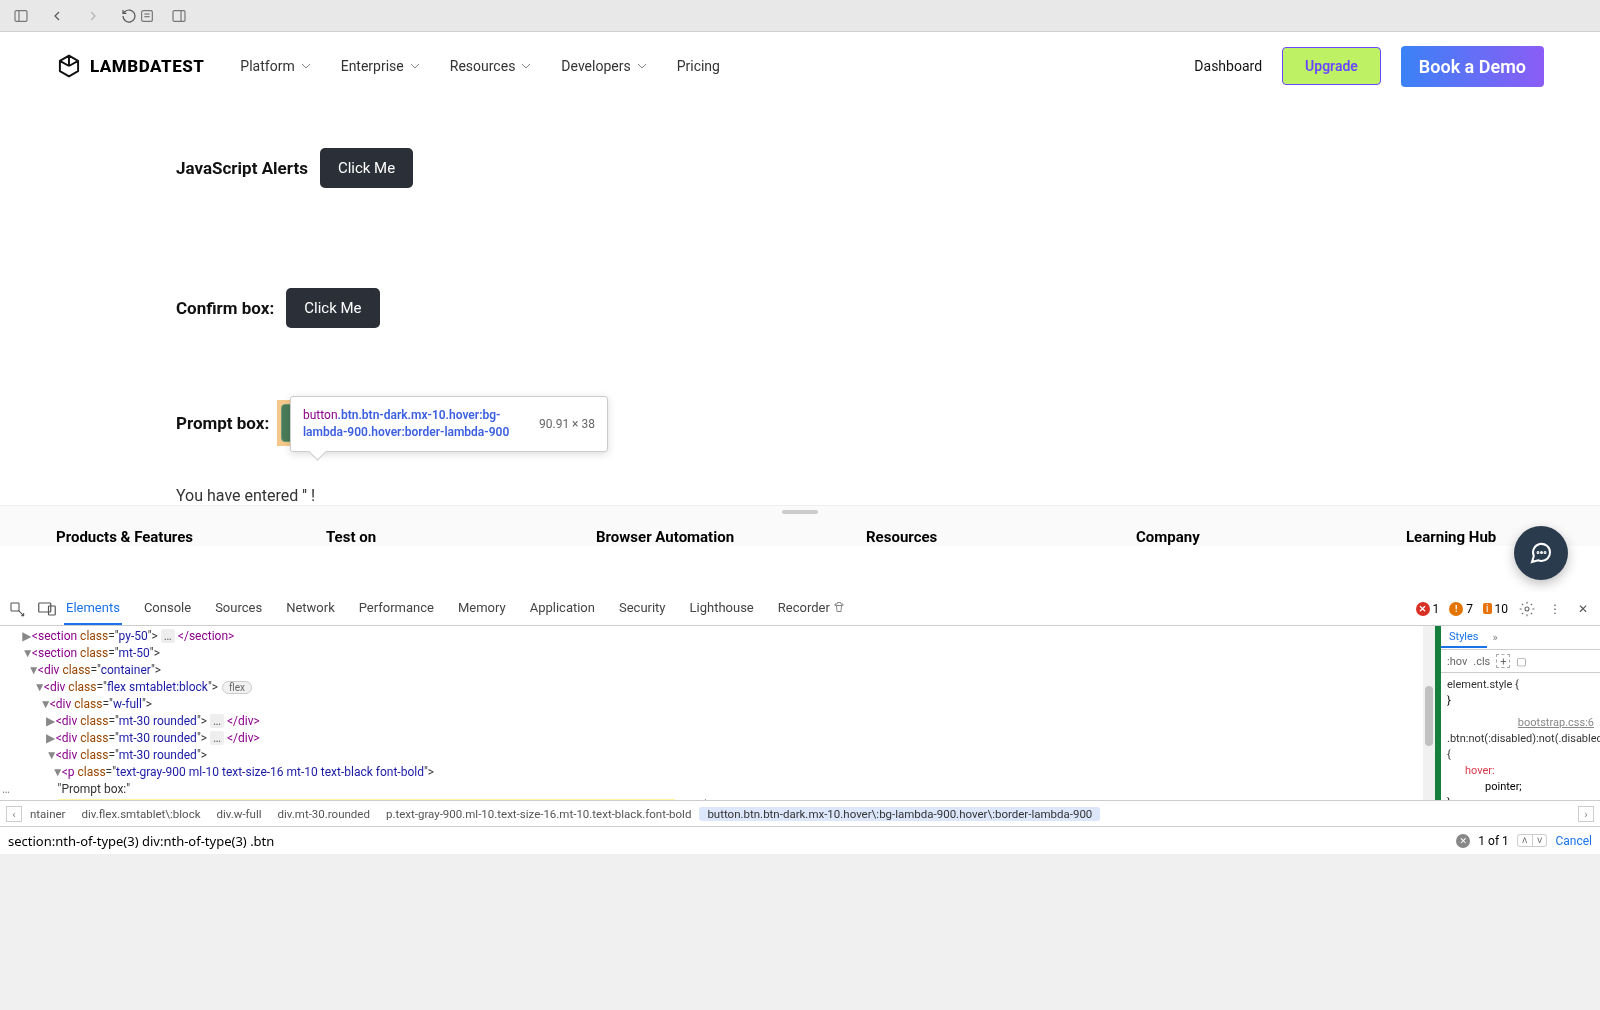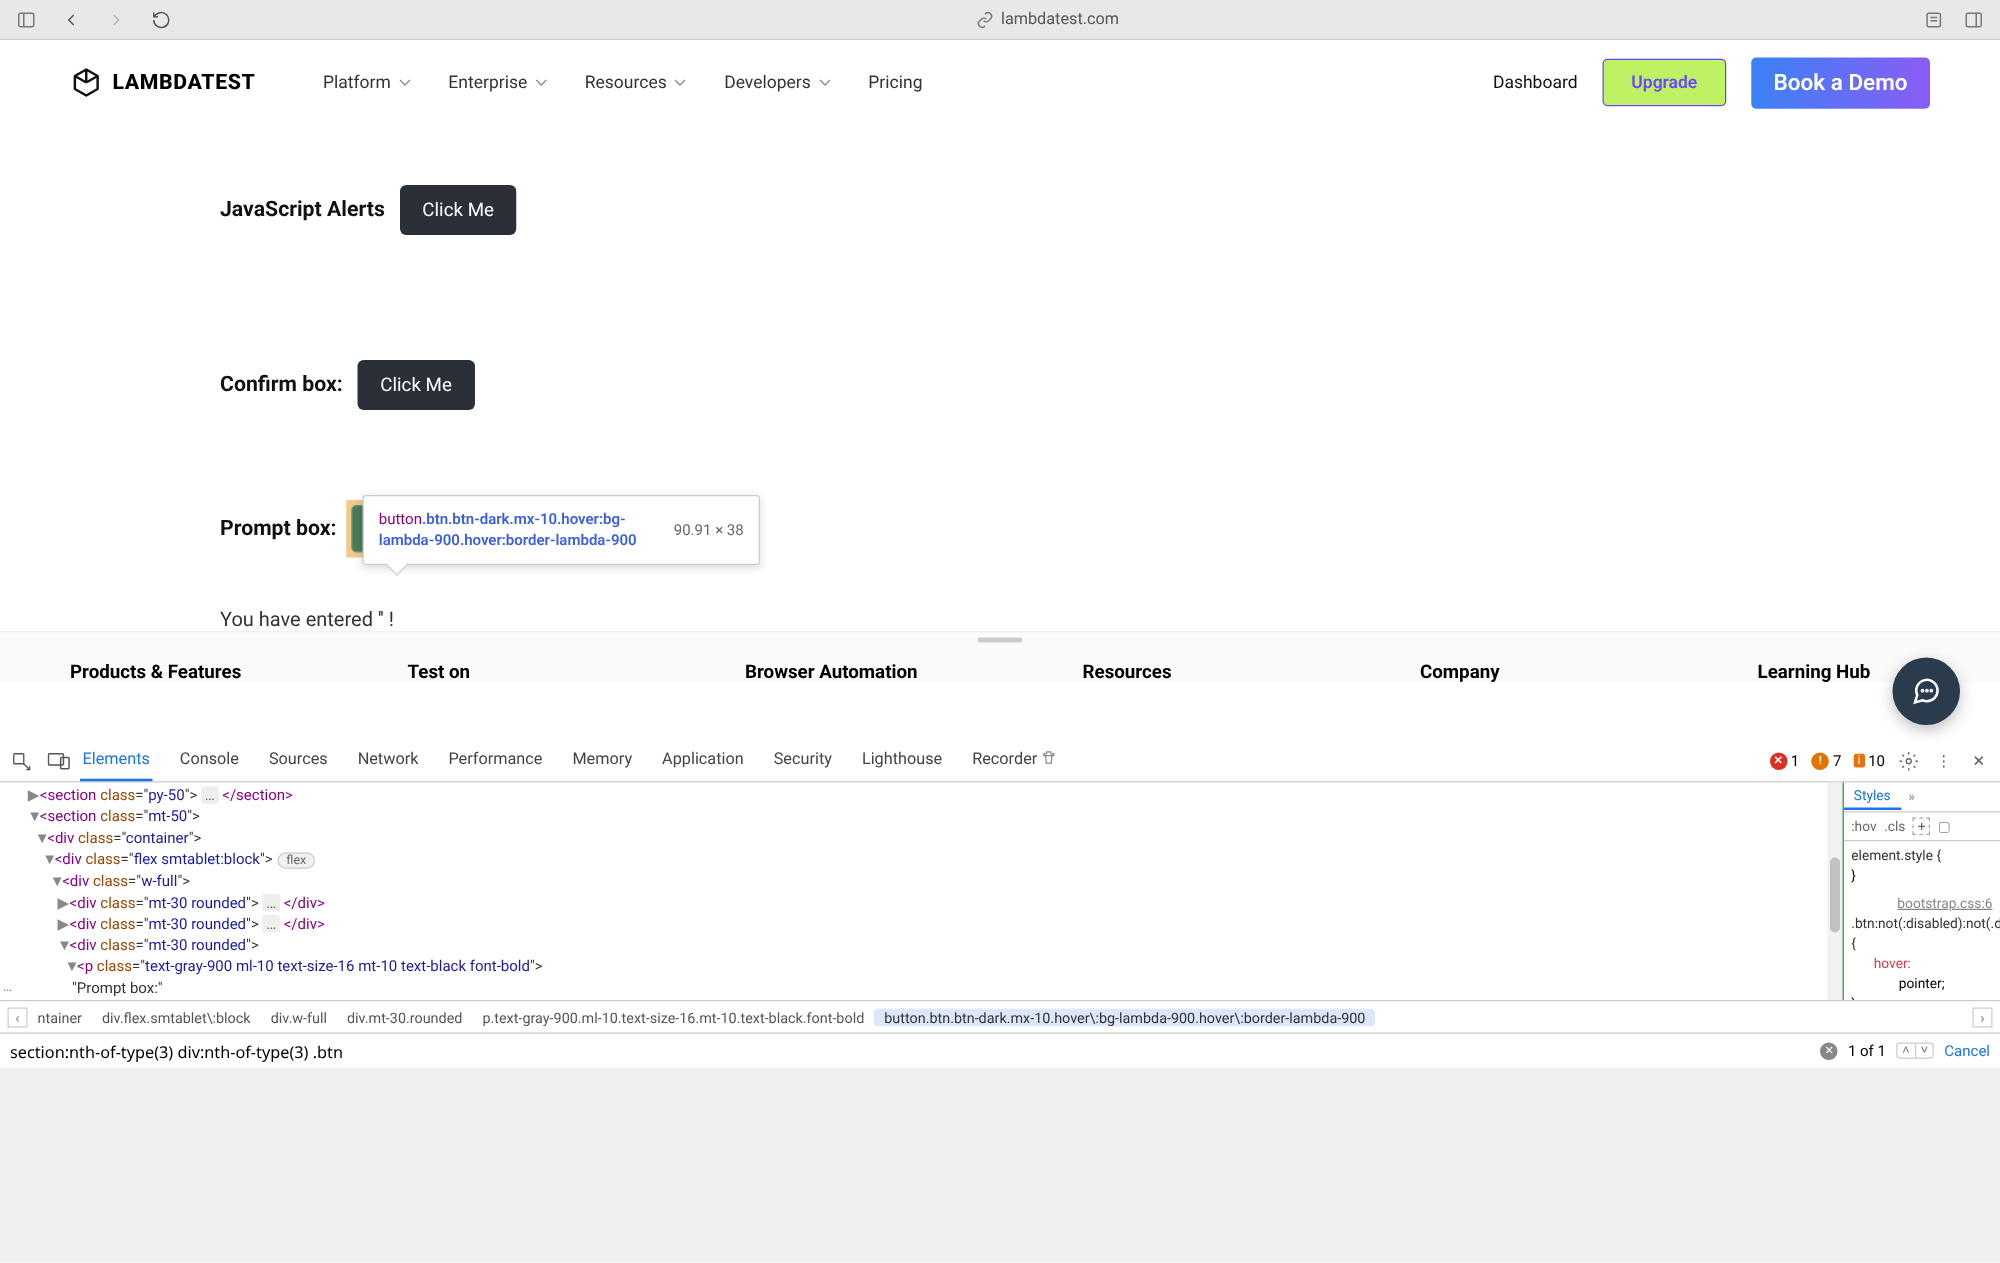--- a/index.html
+++ b/index.html
@@ -12,21 +12,21 @@
 .chrome-nav svg{width:16px;height:16px;}
 .chrome-url{flex:1;text-align:center;font-size:13px;color:#555;display:flex;align-items:center;justify-content:center;gap:6px;}
 .chrome-right{display:flex;gap:14px;}
 
 
 .viewport{height:560px;background:#fff;overflow:hidden;position:relative;}
 
 .site-header{height:68px;display:flex;align-items:center;padding:0 56px;justify-content:space-between;gap:20px;}
 .logo{display:flex;align-items:center;gap:8px;font-weight:800;font-size:17px;letter-spacing:0.5px;}
 .logo-mark{width:26px;height:26px;}
-.nav{display:flex;gap:26px;align-items:flex-start;margin-left:52px;}
+.nav{display:flex;gap:26px;align-items:flex-start;margin-left:34px;}
 .nav-item{display:flex;align-items:center;gap:6px;font-size:14px;color:#333;cursor:pointer;padding:6px 2px;}
 .chev{width:10px;height:10px;fill:#888;}
 .header-right{display:flex;align-items:center;gap:20px;}
 .hr-link{font-size:14px;color:#111;}
 .btn-outline{border:1px solid var(--purple);color:var(--purple);background:#bef264;padding:10px 22px;border-radius:4px;font-size:14px;font-weight:600;cursor:pointer;}
 .btn-grad{background:linear-gradient(90deg,#3B82F6,#8B5CF6);color:#fff;padding:10px 18px;border-radius:4px;font-size:18px;font-weight:600;border:none;cursor:pointer;}
 
 .main-area{padding:48px 0 0 176px;}
 .row{display:flex;align-items:center;gap:12px;margin-bottom:100px;}
 .row2{margin-bottom:72px;}
@@ -76,21 +76,21 @@
 .dt-dom .tag{color:#8B008B;}
 .dt-dom .attr{color:#994500;}
 .dt-dom .val{color:#1a1aa6;}
 .dt-dom .txt{color:#333;}
 .dt-dom .flex-badge{background:#f1f1f1;border:1px solid #ccc;border-radius:8px;padding:0 6px;font-size:10px;color:#666;margin-left:4px;}
 .dt-dom .highlighted{background:#fff59d;}
 .dt-dom .dollar{color:#888;margin-left:8px;}
 .dt-dom .dots{position:absolute;left:2px;bottom:2px;color:#888;}
 .dt-dom .coll{background:#eee;padding:0 3px;border-radius:2px;color:#666;}
 
-.dt-side{width:126px;border-left:1px solid #15803d;font-family:Menlo,monospace;font-size:11px;overflow:hidden;}
+.dt-side{width:165px;border-left:6px solid #15803d;font-family:Menlo,monospace;font-size:11px;overflow:hidden;}
 .dt-side-tabs{display:flex;border-bottom:1px solid #ccc;height:24px;align-items:center;}
 .dt-side-tab{padding:3px 8px;color:#666;cursor:pointer;}
 .dt-side-tab.active{color:var(--blue);border-bottom:2px solid var(--blue);}
 .dt-side-filter{display:flex;gap:6px;padding:4px 6px;border-bottom:1px solid #ccc;font-size:11px;color:#666;align-items:center;}
 .dt-side-body{padding:4px 6px;font-size:11px;line-height:16px;}
 .dt-side-body .sel{color:#333;}
 .dt-side-body .file{color:#888;float:right;text-decoration:underline;}
 .dt-side-body .prop{color:#d73a49;margin-left:18px;}
 .dt-side-plus{border:1px dashed #aaa;width:14px;height:14px;display:inline-flex;align-items:center;justify-content:center;}
 
@@ -133,27 +133,20 @@
         <svg viewBox="0 0 24 24" fill="none" stroke="#555" stroke-width="1.8">
           <polyline points="9 18 15 12 9 6"></polyline>
         </svg>
       </span>
     <span class="chrome-nav">
         <svg viewBox="0 0 24 24" fill="none" stroke="#555" stroke-width="1.8">
           <path d="M3 12a9 9 0 1 0 3-6.7L3 8"></path>
           <polyline points="3 3 3 8 8 8"></polyline>
         </svg>
       </span>
-  </div>
-  <div class="chrome-url">
-    <svg width="14" height="14" viewBox="0 0 24 24" fill="none" stroke="#777" stroke-width="2">
-        <path d="M10 13a5 5 0 0 0 7 0l3-3a5 5 0 0 0-7-7l-1 1"></path>
-        <path d="M14 11a5 5 0 0 0-7 0l-3 3a5 5 0 0 0 7 7l1-1"></path>
-      </svg>
-    <span>lambdatest.com</span>
   </div>
   <div class="chrome-right">
     <span class="chrome-icon">
         <svg width="16" height="16" viewBox="0 0 24 24" fill="none" stroke="#777" stroke-width="1.8">
           <rect x="4" y="4" width="16" height="16" rx="2"></rect>
           <line x1="8" y1="9" x2="16" y2="9"></line>
           <line x1="8" y1="13" x2="16" y2="13"></line>
         </svg>
       </span>
     <span class="chrome-icon">

